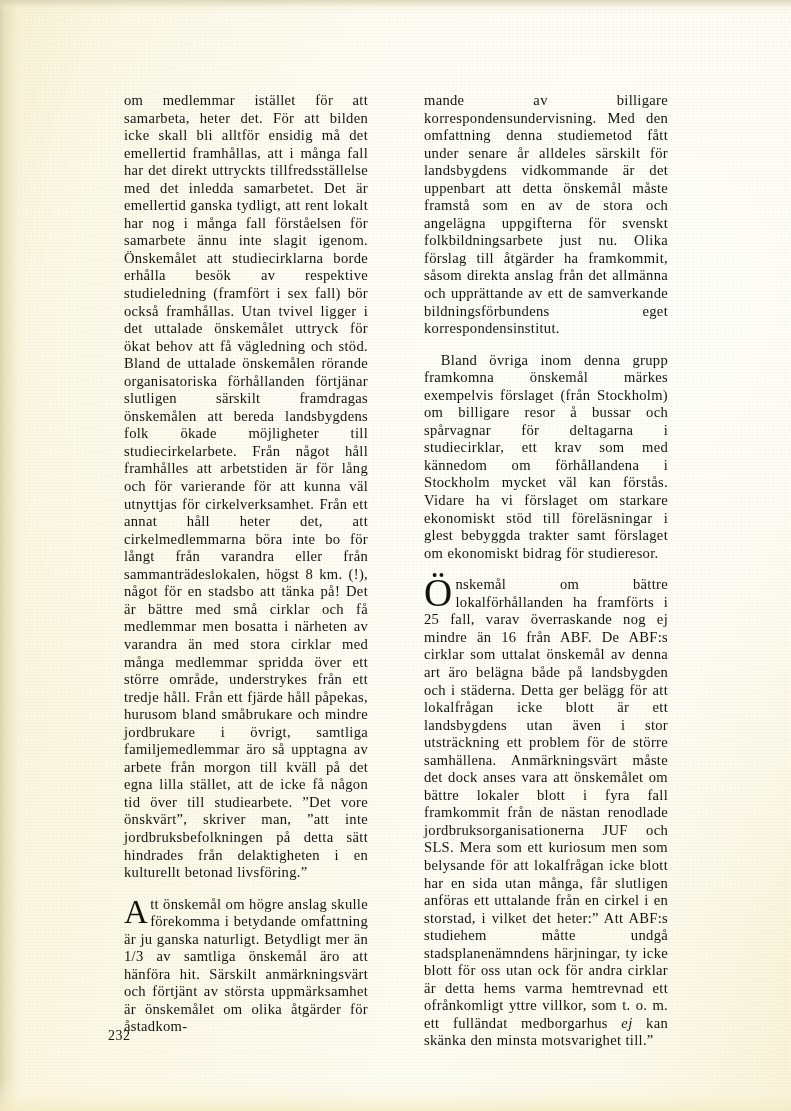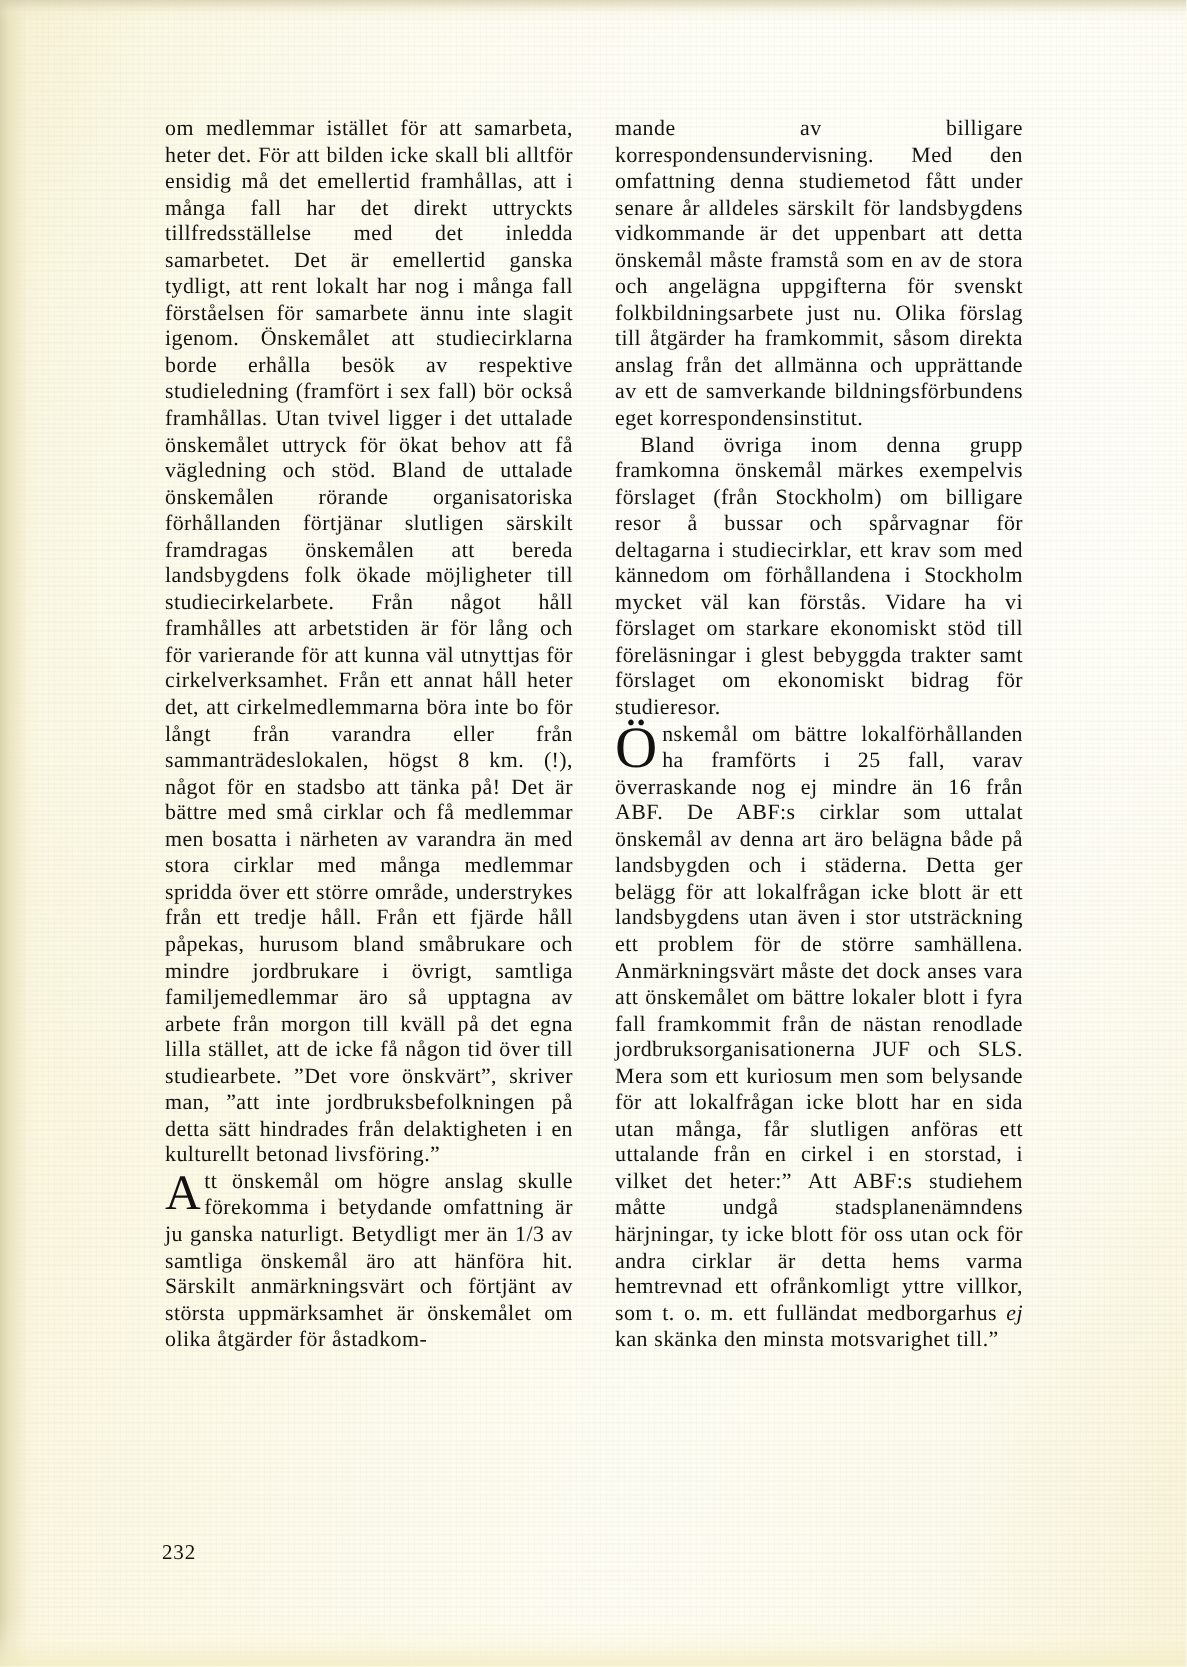--- a/index.html
+++ b/index.html
@@ -65,21 +65,21 @@
     height: 920px;
     display: flex;
     flex-direction: row;
     gap: 28px;
   }
   .column {
     width: 272px;
     color: #141210;
   }
   p.para {
-    margin: 0;
+    margin: 14px;
     text-align: justify;
     text-align-last: left;
     font-size: 14.6px;
     line-height: 17.55px;
     letter-spacing: 0.02em;
     word-spacing: 0.02em;
     -webkit-font-smoothing: none;
     hyphens: manual;
   }
   p.para + p.para {

